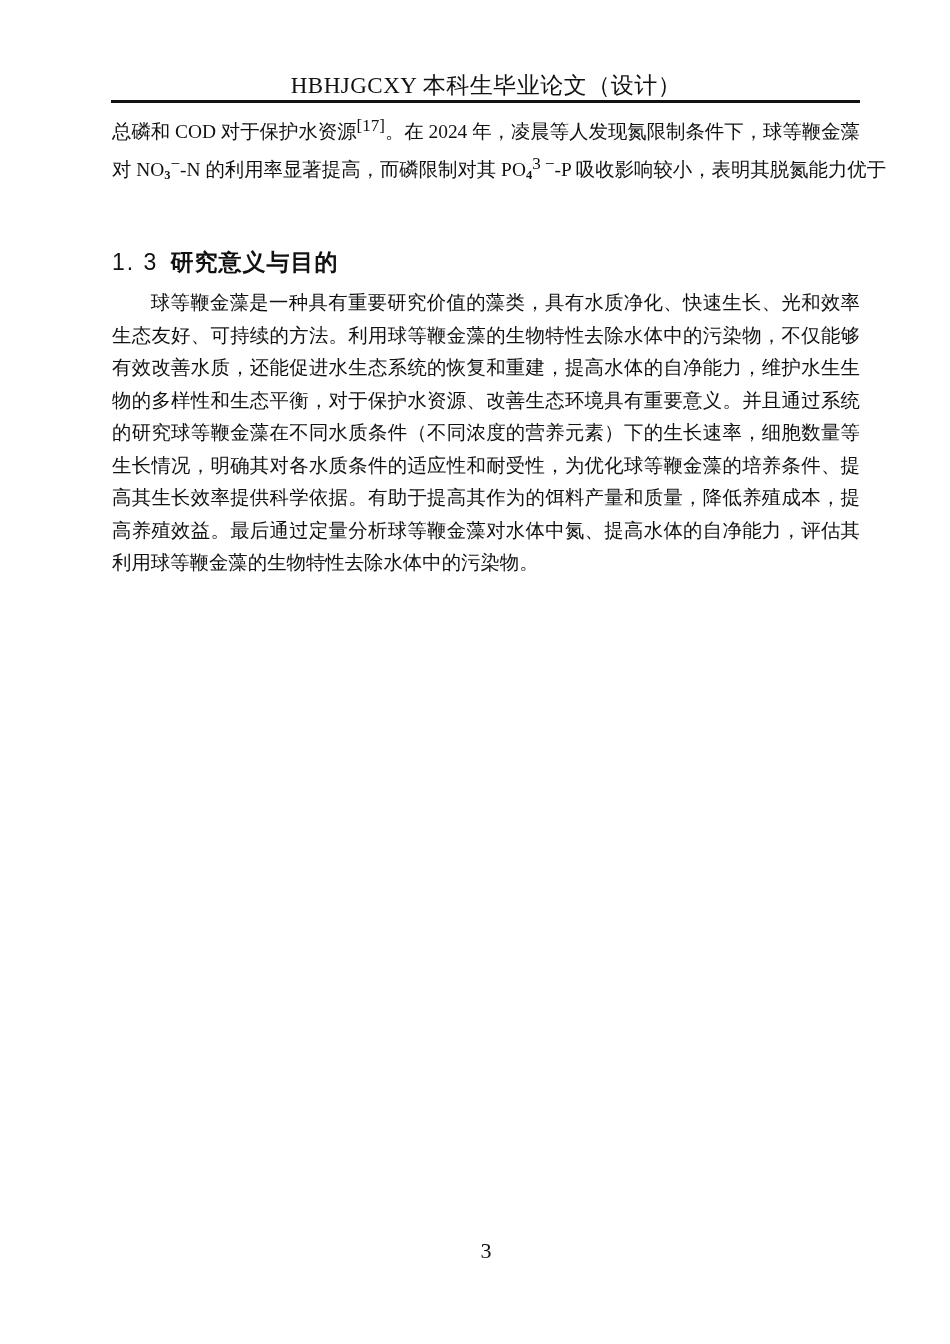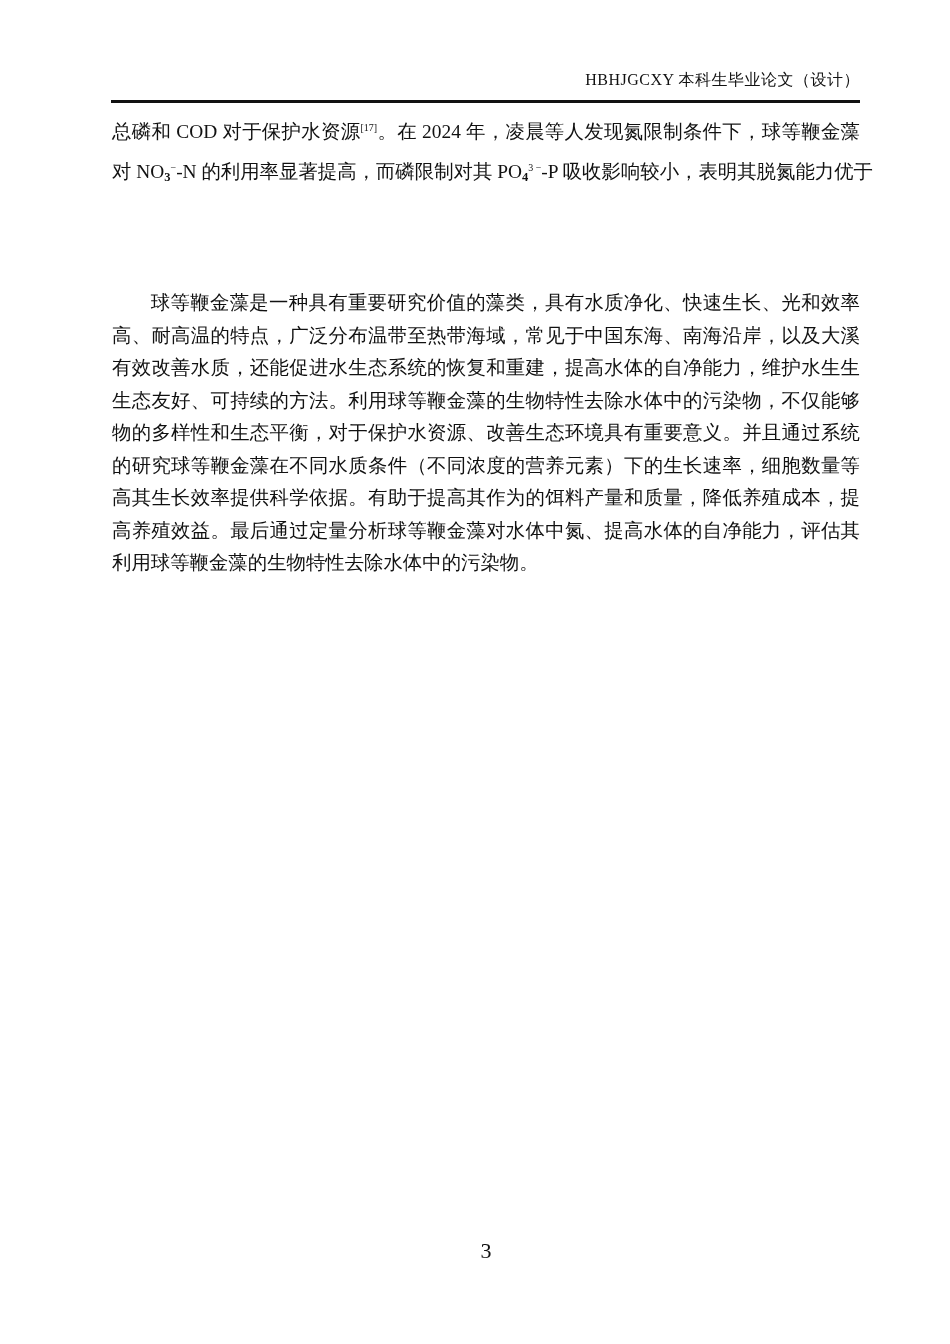--- a/index.html
+++ b/index.html
@@ -13,22 +13,22 @@
     font-family: "Liberation Serif", "DejaVu Serif", serif;
     overflow: hidden;
   }
 
   
   .header-title {
     position: absolute;
     top: 70px;
     left: 112px;
     width: 748px;
-    text-align: right;
-    font-size: 16px;
+    text-align: center;
+    font-size: 23px;
     letter-spacing: 0.5px;
     white-space: nowrap;
   }
   .header-rule {
     position: absolute;
     top: 100px;
     left: 111px;
     width: 749px;
     height: 3px;
     background: var(--rule, #111111);
@@ -47,21 +47,21 @@
     white-space: nowrap;
   }
   .para .line.last { text-align-last: left; }
   .para .line.indent { text-indent: 38.8px; }
   #para1 { top: 113px; }
   #para1 .line { line-height: 37px; }
   #para2 { top: 287px; }
   #para2 .line { line-height: 32.5px; }
 
   .seg-sup {
-    font-size: 10px;
+    font-size: 17px;
     position: relative;
     top: -7px;
     letter-spacing: 0;
     margin-top: 28px;
   }
   .seg-sub {
     font-size: 12.5px;
     position: relative;
     top: 3px;
     font-weight: bold;
@@ -102,28 +102,31 @@
 
   <div class="header-title">HBHJGCXY 本科生毕业论文（设计）</div>
 
   <div class="header-rule"></div>
 
   <div class="para" id="para1">
       <div class="line"><span>总磷和 COD 对于保护水资源</span><span class="seg-sup">[17]</span><span>。在 2024 年，凌晨等人发现氮限制条件下，球等鞭金藻</span></div>
       <div class="line"><span>对 NO</span><span class="seg-sub">3</span><span class="seg-sup">−</span><span>-N 的利用率显著提高，而磷限制对其 PO</span><span class="seg-sub">4</span><span class="seg-sup">3 −</span><span>-P 吸收影响较小，表明其脱氮能力优于</span></div>
     </div>
 
+  <div class="section-heading">
+    <span class="sec-num">1. 3</span><span class="sec-title">研究意义与目的</span>
+  </div>
 
   <div class="para" id="para2">
       <div class="line indent">球等鞭金藻是一种具有重要研究价值的藻类，具有水质净化、快速生长、光和效率</div>
-      <div class="line">高、耐高温的特点，广泛分布温带至热带海域，常见于中国东海、南海沿岸，以及大溪</div>
+      <div class="line">生态友好、可持续的方法。利用球等鞭金藻的生物特性去除水体中的污染物，不仅能够</div>
       <div class="line">有效改善水质，还能促进水生态系统的恢复和重建，提高水体的自净能力，维护水生生</div>
-      <div class="line">生态友好、可持续的方法。利用球等鞭金藻的生物特性去除水体中的污染物，不仅能够</div>
       <div class="line">物的多样性和生态平衡，对于保护水资源、改善生态环境具有重要意义。并且通过系统</div>
       <div class="line">的研究球等鞭金藻在不同水质条件（不同浓度的营养元素）下的生长速率，细胞数量等</div>
+      <div class="line">生长情况，明确其对各水质条件的适应性和耐受性，为优化球等鞭金藻的培养条件、提</div>
       <div class="line">高其生长效率提供科学依据。有助于提高其作为的饵料产量和质量，降低养殖成本，提</div>
       <div class="line">高养殖效益。最后通过定量分析球等鞭金藻对水体中氮、提高水体的自净能力，评估其</div>
       <div class="line last">利用球等鞭金藻的生物特性去除水体中的污染物。</div>
     </div>
 
   <div class="page-number">3</div>
 
 </div>
 
 </body></html>

